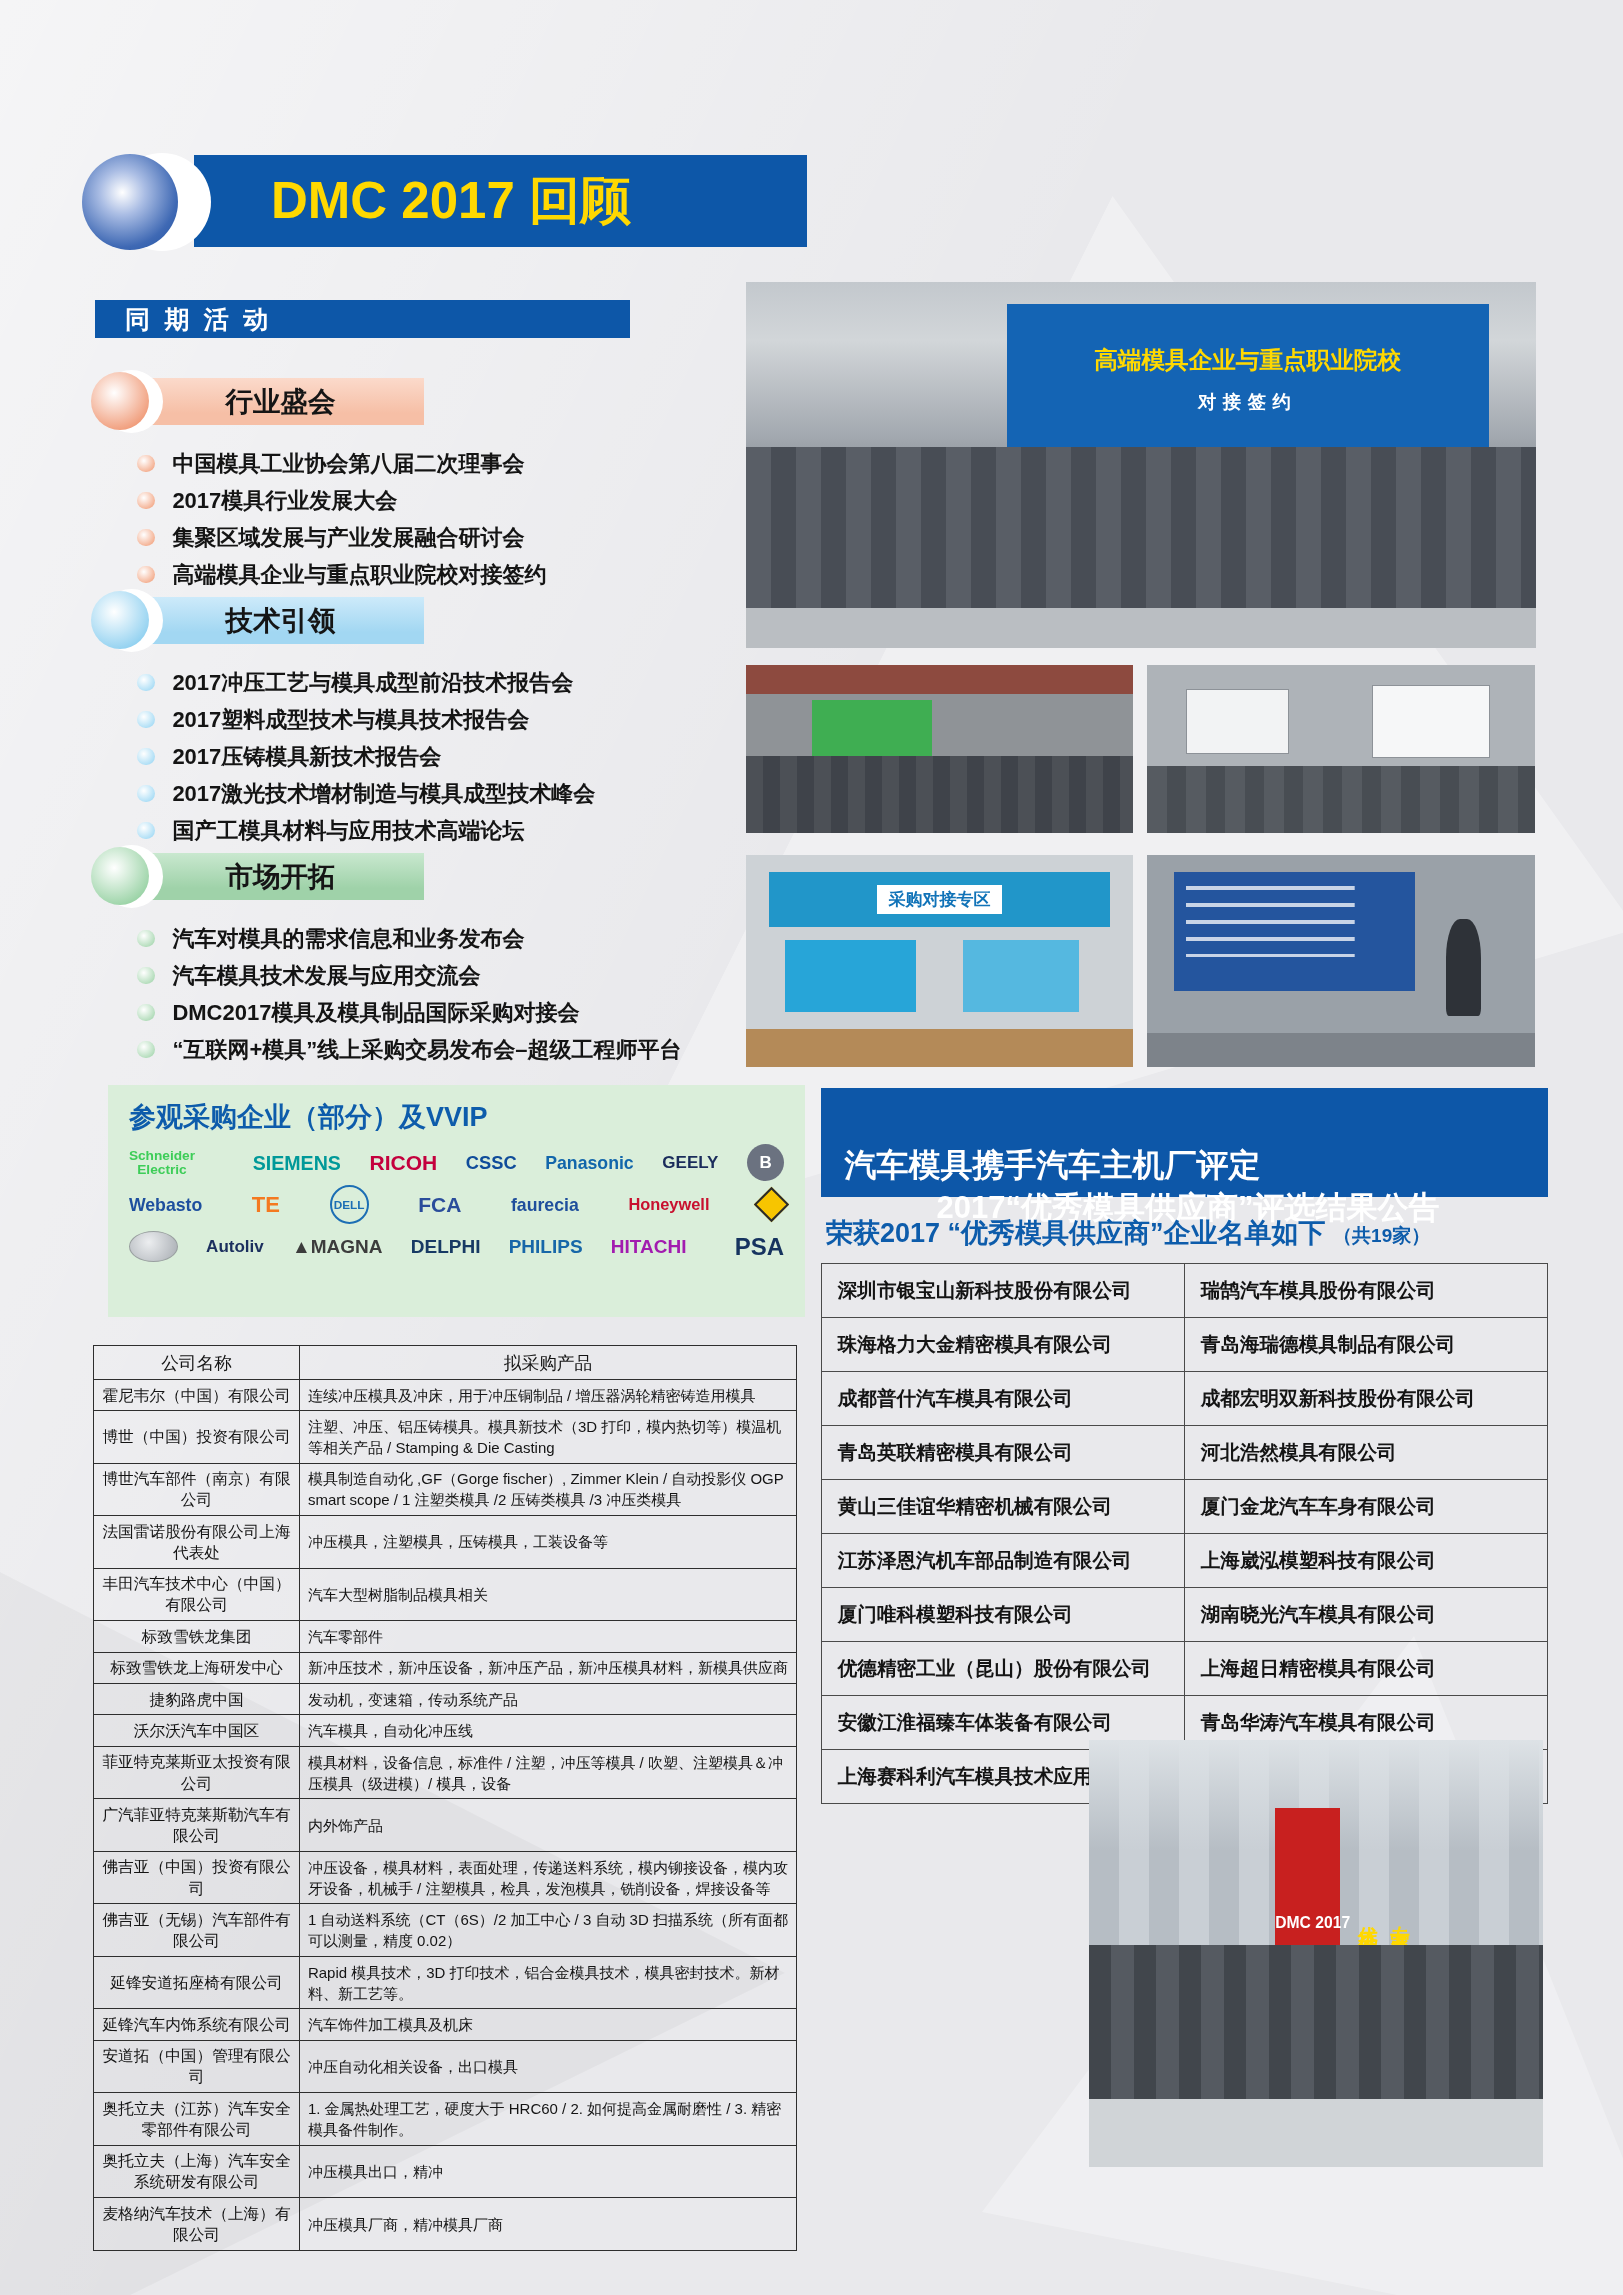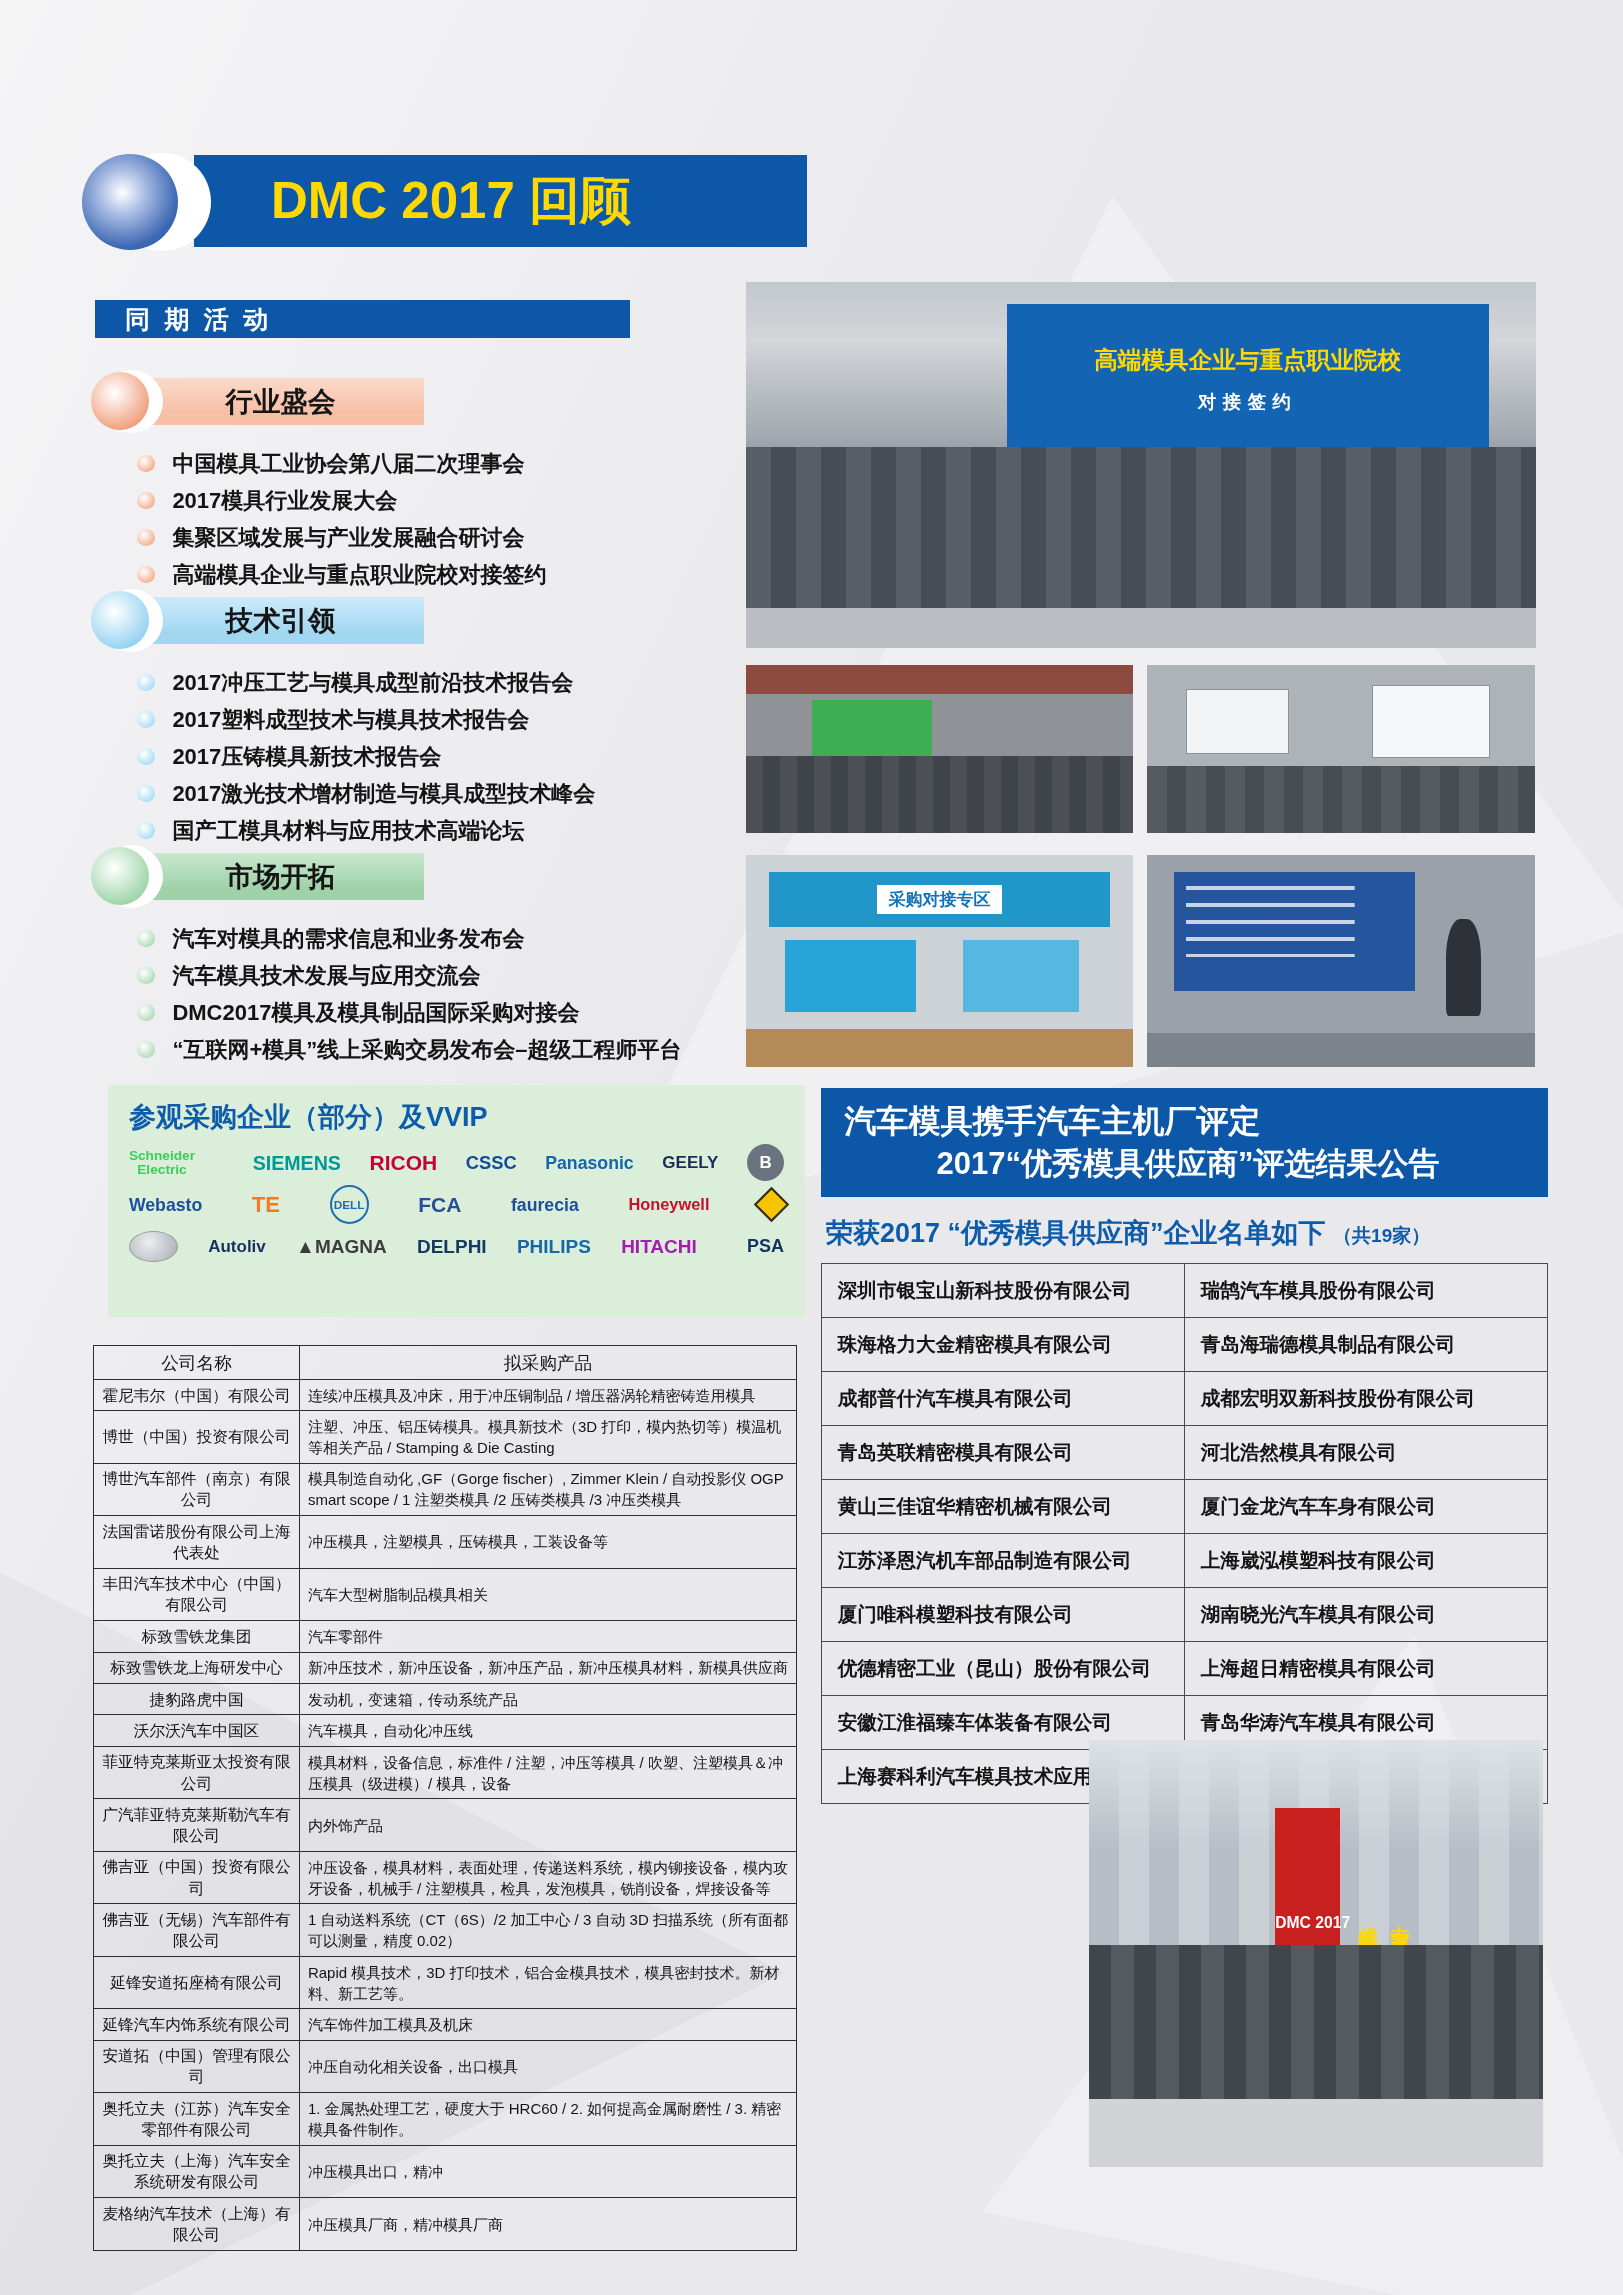--- a/index.html
+++ b/index.html
@@ -92,21 +92,21 @@
   .pb-sky{left:0;top:0;width:100%;height:26%;background:linear-gradient(180deg,#dde2e6,rgba(221,226,230,0));}
   .pb-people{left:0;bottom:16%;width:100%;height:36%;background:repeating-linear-gradient(90deg,#41464c 0 22px,#555a61 22px 45px);}
   .pb-floor{left:0;bottom:0;width:100%;height:16%;background:#d0d4d7;}
   .pb-sign{left:41%;top:16%;width:65px;height:223px;background:#c8201f;display:flex;flex-direction:row;align-items:center;padding-top:6.5px;box-sizing:border-box;gap:5.2px;}
   .pb-sign-title{color:#ffffff;font-size:15.7px;font-weight:bold;white-space:nowrap;}
   .pb-sign-col{writing-mode:vertical-rl;color:#ffd800;font-size:19.6px;font-weight:bold;letter-spacing:5.2px;}
 
   
   .award-banner{position:absolute;left:821px;top:1088px;width:727px;height:109px;background:#0d57a8;color:#ffffff;
     padding:11.8px 23.6px;box-sizing:border-box;}
-  .ab-line1{font-size:32px;font-weight:bold;line-height:1.35;white-space:nowrap;}
+  .ab-line1{font-size:32px;font-weight:bold;line-height:1.35;white-space:nowrap;margin-top:44px;}
   .ab-line2{font-size:31px;font-weight:bold;padding-left:92px;line-height:1.35;white-space:nowrap;}
   .award-intro{position:absolute;left:826px;top:1215px;width:723px;font-size:27px;font-weight:bold;color:#0d5cab;white-space:nowrap;}
   .ai-suffix{font-size:19px;}
   .supplier-wrap{position:absolute;left:821px;top:1263px;width:727px;}
   table.sup{width:100%;border-collapse:collapse;table-layout:fixed;}
   .sup td{border:1.3px solid #4a4a4a;height:51px;font-size:19.6px;font-weight:600;padding-left:15.7px;color:#141414;vertical-align:middle;}
 </style>
 </head>
 <body>
 
@@ -239,21 +239,21 @@
             <i style="background: rgb(247, 197, 0);"></i>
           </span>
         </div>
         <div class="logo-row">
           <span class="logo logo-ellipse"></span>
           <span class="logo logo-text logo-text" style="color: rgb(27, 47, 94); font-size: 17px;">Autoliv</span>
           <span class="logo logo-text logo-text" style="color: rgb(60, 60, 60); font-size: 19px;">▲MAGNA</span>
           <span class="logo logo-text logo-text" style="color: rgb(23, 58, 100); font-size: 19px;">DELPHI</span>
           <span class="logo logo-text logo-text" style="color: rgb(23, 103, 168); font-size: 19px;">PHILIPS</span>
           <span class="logo logo-text logo-text" style="color: #a21caf; font-size: 19px;">HITACHI</span>
-          <span class="logo logo-text logo-text" style="color: rgb(22, 51, 95); font-size: 18px; margin-left: 20px;">PSA</span>
+          <span class="logo logo-text logo-text" style="color: rgb(22, 51, 95); font-size: 24px; margin-left: 20px;">PSA</span>
         </div>
       </div>
   </div>
 
   <div class="proc-wrap">
     <table class="proc">
       <colgroup>
           <col style="width:206px">
           <col>
         </colgroup>

